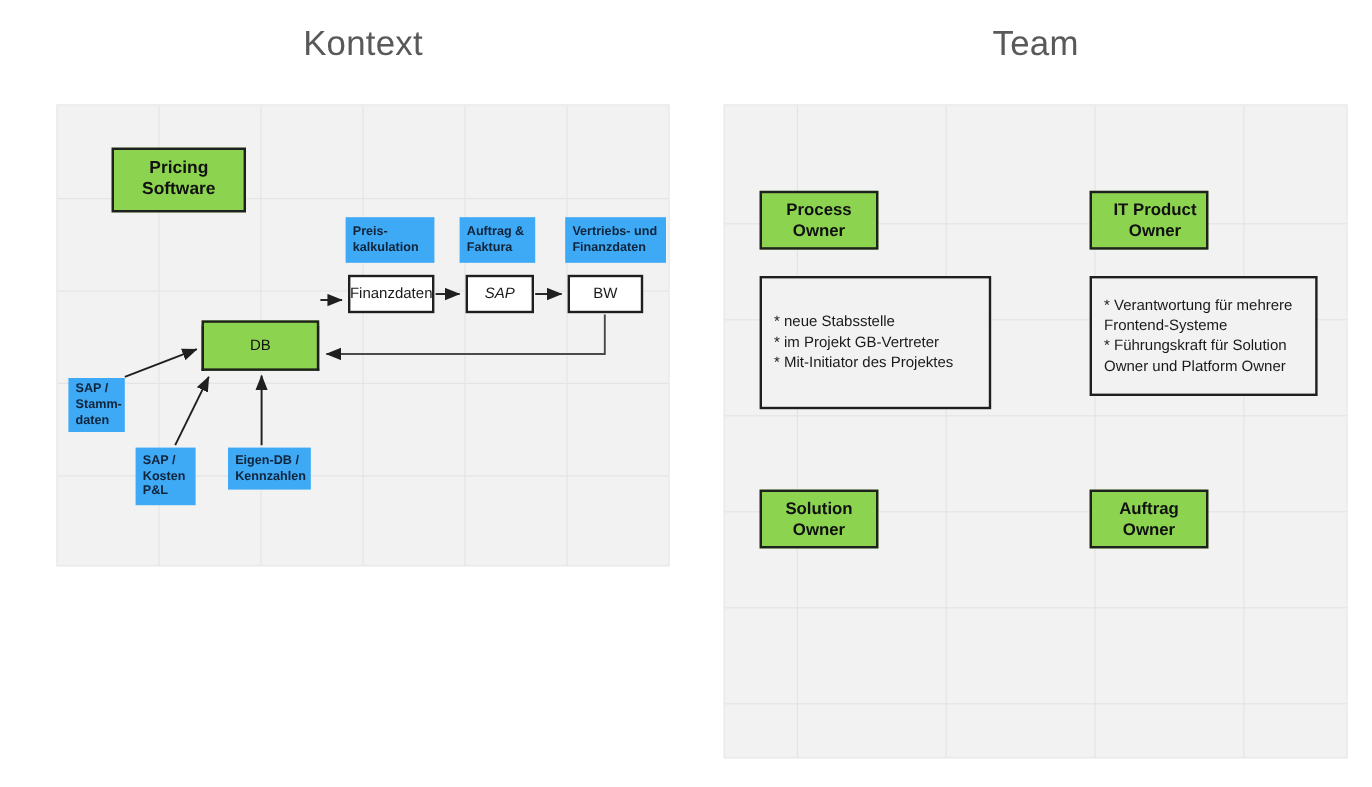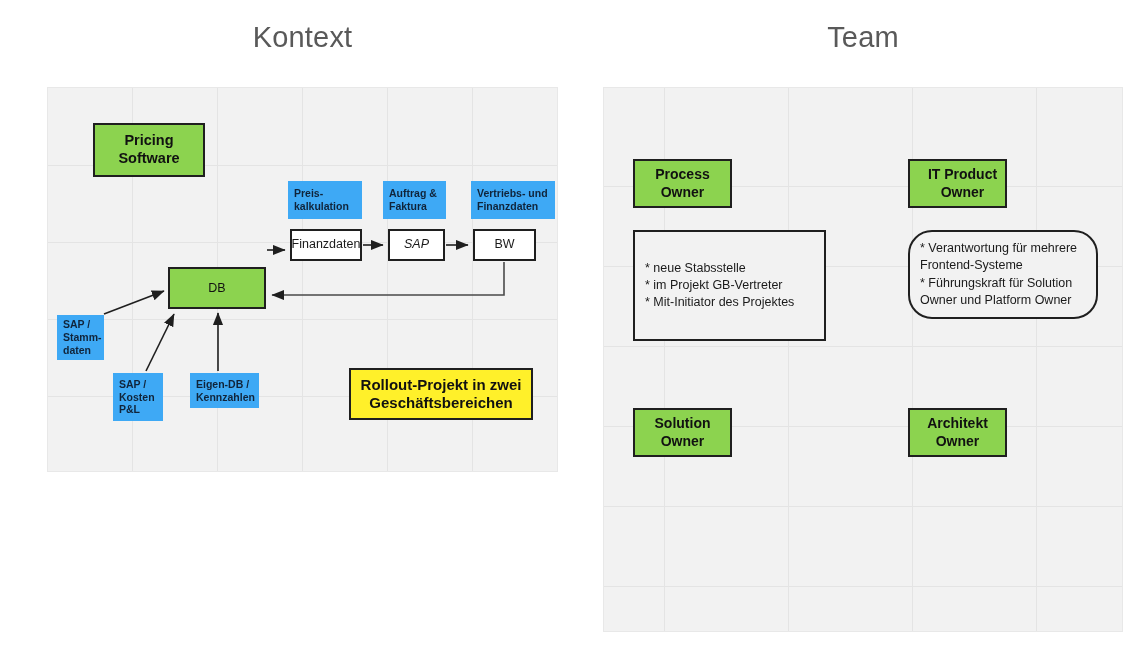--- a/index.html
+++ b/index.html
@@ -108,21 +108,21 @@
 
   #node-rollout{left:349px;top:368px;width:184px;height:52px;font-size:15px;}
 
   
   #node-process-owner{left:633px;top:159px;width:99px;height:49px;font-size:14px;}
   #node-it-product-owner{left:908px;top:159px;width:99px;height:49px;font-size:14px;padding-left:10px;}
   #node-solution-owner{left:633px;top:408px;width:99px;height:49px;font-size:14px;}
   #node-platform-owner{left:908px;top:408px;width:99px;height:49px;font-size:14px;}
 
   #note-process-owner{left:633px;top:230px;width:193px;height:111px;font-size:12.5px;}
-  #note-it-product-owner{left:908px;top:230px;width:190px;height:89px;font-size:12.5px;border-radius:24px;}
+  #note-it-product-owner{left:908px;top:230px;width:190px;height:100px;font-size:12.5px;}
   #note-solution-owner{left:633px;top:480px;width:193px;height:95px;font-size:12.5px;}
   #note-platform-owner{left:908px;top:480px;width:190px;height:115px;font-size:12.5px;}
 
   
   #connectors{position:absolute;left:0;top:0;width:1143px;height:656px;pointer-events:none;}
 </style>
 </head>
 <body>
 
 <div class="slide">
@@ -204,35 +204,33 @@
 Stamm-
 daten</div>
 
   <div class="node blue" id="label-sap-kosten">SAP /
 Kosten
 P&amp;L</div>
 
   <div class="node blue" id="label-eigen-db">Eigen-DB /
 Kennzahlen</div>
 
-  <div class="node yellow" id="node-rollout">Rollout-Projekt in zwei
-Geschäftsbereichen</div>
 
   <div class="node green" id="node-process-owner">Process
 Owner</div>
   <div class="node notebox" id="note-process-owner">* neue Stabsstelle
 * im Projekt GB-Vertreter
 * Mit-Initiator des Projektes</div>
 
   <div class="node green" id="node-it-product-owner">IT Product
 Owner</div>
   <div class="node notebox" id="note-it-product-owner">* Verantwortung für mehrere
    Frontend-Systeme
 * Führungskraft für Solution
    Owner und Platform Owner</div>
 
   <div class="node green" id="node-solution-owner">Solution
 Owner</div>
 
-  <div class="node green" id="node-platform-owner">Architekt
+  <div class="node green" id="node-platform-owner">Auftrag
 Owner</div>
 
 </div>
 
 </body></html>

